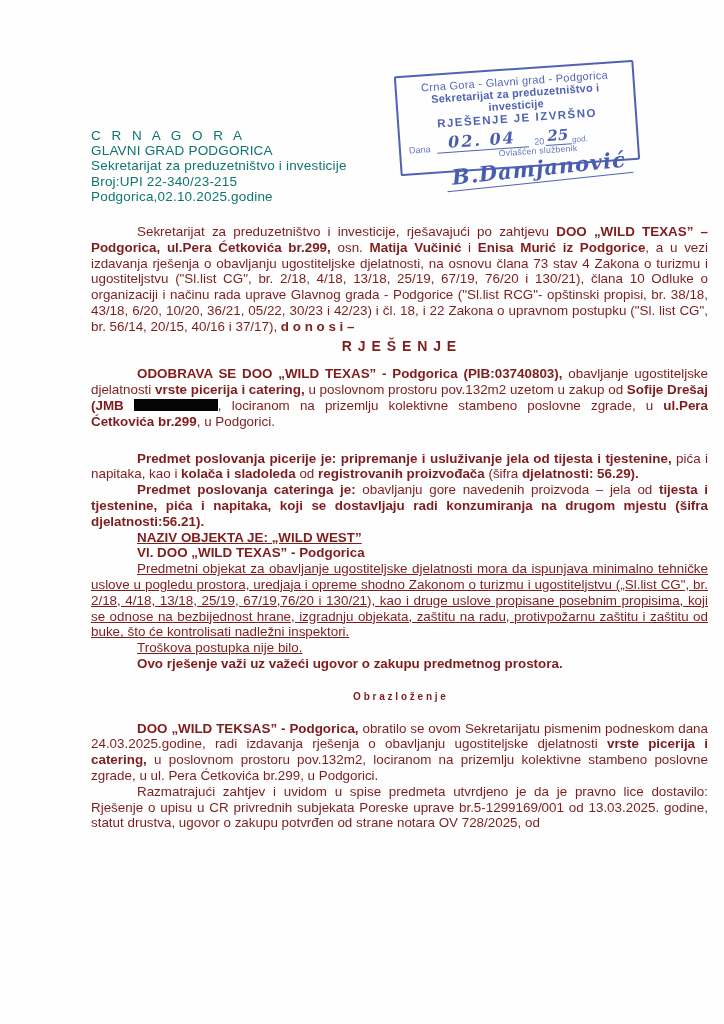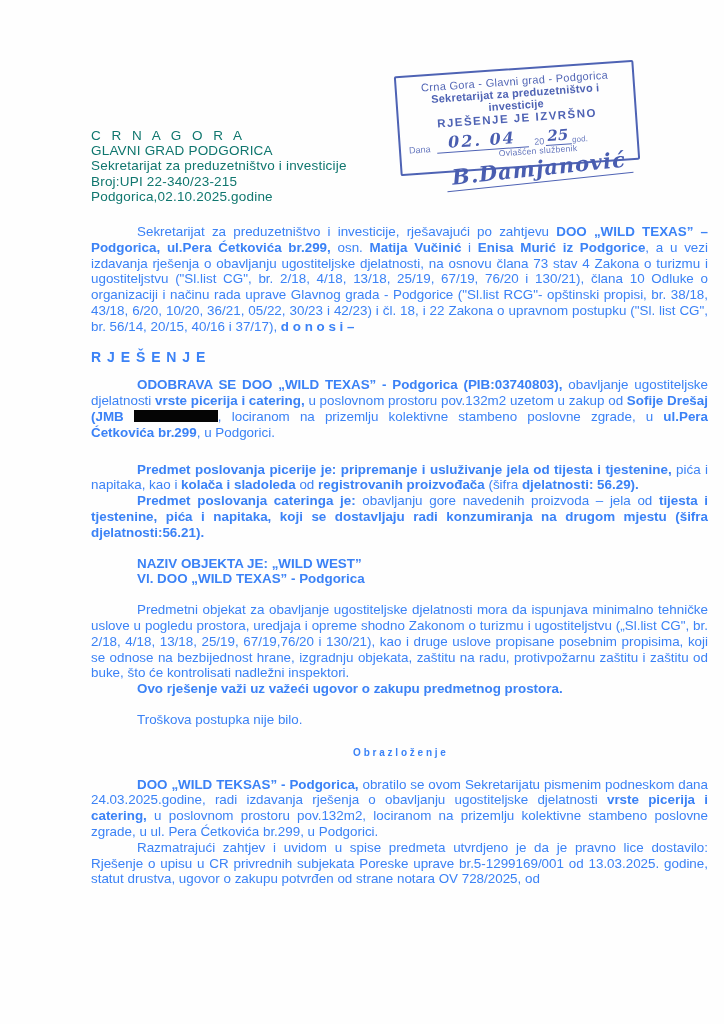--- a/index.html
+++ b/index.html
@@ -46,29 +46,29 @@
     transform:rotate(-2deg);
     border-bottom:1.5px solid #4056ae;
     padding:0 6px 1px 6px;
     white-space:nowrap;
   }
   
   .content{
     position:absolute;left:91px;top:224px;width:617px;
     font-size:13.4px;line-height:15.8px;
     text-align:justify;
-    color:#3b82f6;
+    color:#7f1d1d;
   }
   .content p{margin:0;}
   .content p.indent{text-indent:46px;}
   .content p.gap{margin-top:21px;}
-  .content p.gap-lg{margin-top:15px;}
+  .content p.gap-lg{text-decoration:underline;}
   .content p.title{
-    font-weight:bold;font-size:14px;
-    letter-spacing:1px;margin:15px 0 12px 0;text-indent:0;
+    text-align:center;font-weight:bold;font-size:14px;
+    letter-spacing:1px;margin:4px 0 12px 0;text-indent:0;
   }
   .content p.heading{
     text-align:center;font-weight:bold;font-size:10px;
     margin:17px 0 16px 0;text-indent:0;
   }
   .content p.naziv{padding-left:46px;text-indent:0;text-align:left;font-weight:bold;}
   .content p.left{text-align:left;}
   .content span.b{font-weight:bold;}
   .redact{
     display:inline-block;width:84px;height:12px;background:#050505;
@@ -107,20 +107,20 @@
 
   <div class="content" id="doc-body">
       <p class="indent"><span>Sekretarijat za preduzetništvo i investicije, rješavajući po zahtjevu </span><span class="b">DOO „WILD TEXAS” – Podgorica, ul.Pera Ćetkovića br.299, </span><span>osn. </span><span class="b">Matija Vučinić</span><span> i </span><span class="b">Enisa Murić iz Podgorice</span><span>, a u vezi izdavanja  rješenja o obavljanju ugostiteljske djelatnosti, na osnovu člana 73 stav 4 Zakona o turizmu i ugostiteljstvu ("Sl.list CG", br. 2/18, 4/18, 13/18, 25/19, 67/19, 76/20 i 130/21), člana 10 Odluke o organizaciji i načinu rada uprave Glavnog grada - Podgorice ("Sl.list RCG"- opštinski propisi, br. 38/18, 43/18, 6/20, 10/20, 36/21, 05/22, 30/23 i 42/23) i  čl. 18, i 22 Zakona o upravnom postupku ("Sl. list CG", br. 56/14, 20/15, 40/16 i 37/17), </span><span class="b">d o n o s i –</span></p>
       <p class="title"><span class="b">R J E Š E N J E</span></p>
       <p class="indent"><span class="b">ODOBRAVA SE DOO „WILD TEXAS” - Podgorica (PIB:03740803),</span><span> obavljanje ugostiteljske djelatnosti </span><span class="b">vrste picerija i catering,</span><span> u poslovnom prostoru pov.132m2 uzetom u zakup od </span><span class="b">Sofije Drešaj (JMB </span><span class="redact"></span><span>, lociranom na prizemlju kolektivne stambeno poslovne zgrade, u </span><span class="b">ul.Pera Ćetkovića br.299</span><span>, u Podgorici.</span></p>
       <p class="indent gap"><span class="b">Predmet poslovanja picerije je: pripremanje i usluživanje jela od tijesta i tjestenine,</span><span> pića i napitaka, kao i </span><span class="b">kolača i sladoleda</span><span> od </span><span class="b">registrovanih  proizvođača</span><span> (šifra </span><span class="b">djelatnosti: 56.29).</span></p>
       <p class="indent"><span class="b">Predmet poslovanja cateringa je:</span><span> obavljanju gore navedenih proizvoda – jela od </span><span class="b">tijesta i tjestenine, pića i napitaka, koji se dostavljaju radi konzumiranja na drugom mjestu (šifra djelatnosti:56.21).</span></p>
       <p class="naziv gap-lg"><span class="b">NAZIV OBJEKTA JE:  „WILD WEST”</span></p>
       <p class="naziv"><span class="b">Vl. DOO „WILD TEXAS” - Podgorica</span></p>
       <p class="indent gap-lg"><span>Predmetni objekat za obavljanje ugostiteljske djelatnosti mora da ispunjava  minimalno tehničke uslove u pogledu   prostora, uredjaja i opreme shodno Zakonom o turizmu i ugostiteljstvu („Sl.list CG", br. 2/18, 4/18, 13/18, 25/19, 67/19,76/20 i 130/21), kao i druge uslove propisane posebnim propisima, koji se odnose na bezbijednost hrane, izgradnju objekata, zaštitu na radu, protivpožarnu zaštitu i zaštitu od  buke, što će kontrolisati  nadležni inspektori.</span></p>
+      <p class="indent left gap-lg"><span>Troškova postupka nije bilo.</span></p>
       <p class="indent left"><span class="b">Ovo rješenje važi uz važeći ugovor o zakupu  predmetnog prostora.</span></p>
-      <p class="indent left gap-lg"><span>Troškova postupka nije bilo.</span></p>
       <p class="heading"><span class="b">O b r a z l o ž e n j e</span></p>
       <p class="indent"><span class="b">DOO „WILD TEKSAS” - Podgorica,</span><span> obratilo se ovom Sekretarijatu pismenim podneskom dana 24.03.2025.godine, radi izdavanja rješenja o obavljanju ugostiteljske djelatnosti </span><span class="b">vrste picerija i catering,</span><span> u poslovnom prostoru pov.132m2, lociranom na prizemlju kolektivne stambeno poslovne zgrade, u ul. Pera Ćetkovića br.299, u Podgorici.</span></p>
       <p class="indent"><span>Razmatrajući zahtjev i uvidom u spise predmeta utvrdjeno je da je pravno lice dostavilo: Rješenje o upisu u CR privrednih subjekata Poreske uprave br.5-1299169/001 od 13.03.2025. godine, statut drustva, ugovor o zakupu potvrđen od strane notara OV 728/2025, od</span></p>
     </div>
 
 </div>
 
 </body></html>

